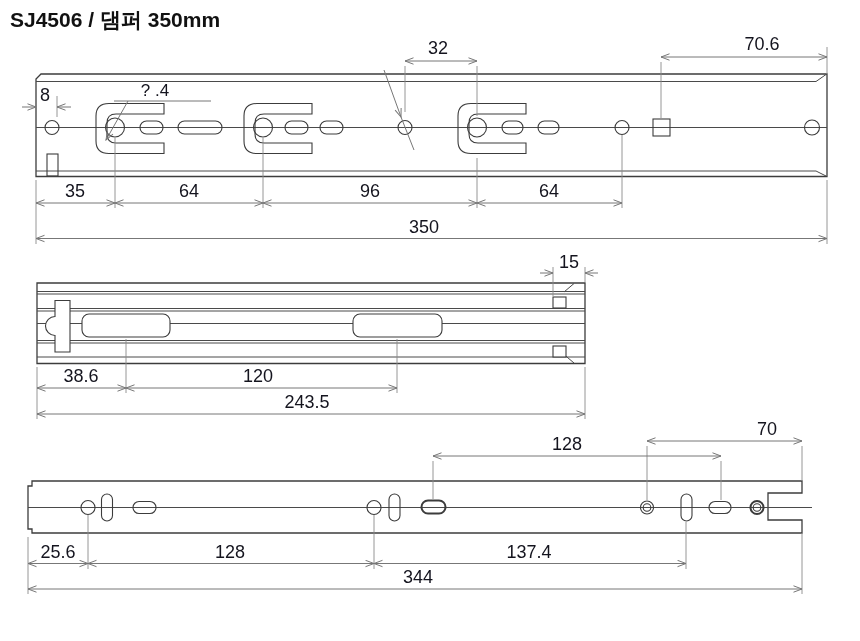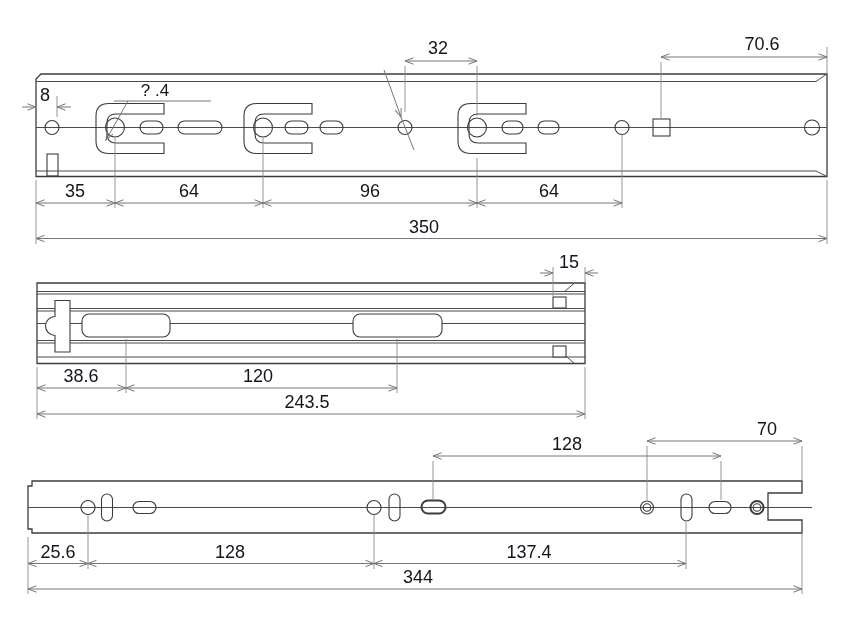--- a/index.html
+++ b/index.html
@@ -15,20 +15,21 @@
   .bold{stroke-width:2;}
   .ext{stroke:#8a8a8a;stroke-width:0.9;fill:none;}
   .dim{stroke:#777;stroke-width:1;fill:none;}
   .dimtxt{fill:#14141e;font-size:18px;text-anchor:middle;}
   .dimtxt.small{font-size:17px;}
 </style>
 </head>
 <body>
 
 <div id="stage">
+  <div id="title">SJ4506 / 댐퍼 350mm</div>
 
   <svg width="860" height="641" viewBox="0 0 860 641">
     <defs>
       <marker id="arr" markerWidth="11" markerHeight="9" refX="9.5" refY="4" orient="auto-start-reverse" markerUnits="userSpaceOnUse">
         <path d="M1,0.8 L9.5,4 L1,7.2" fill="none" stroke="#777" stroke-width="1"></path>
       </marker>
     </defs>
 
     <g>
 

